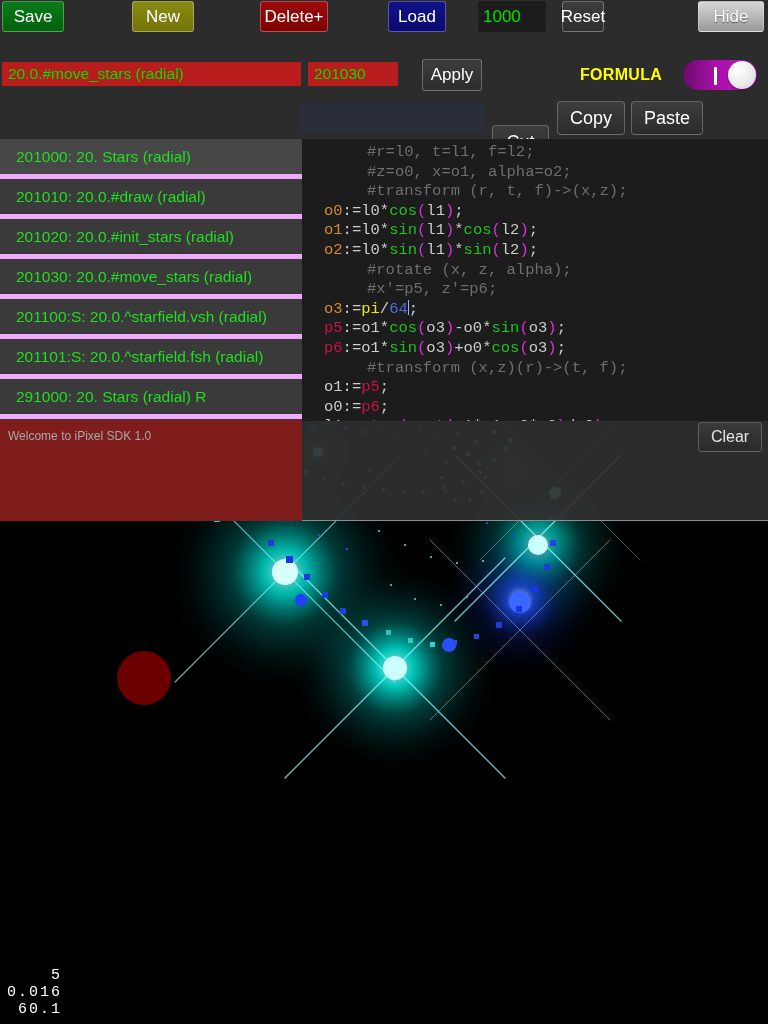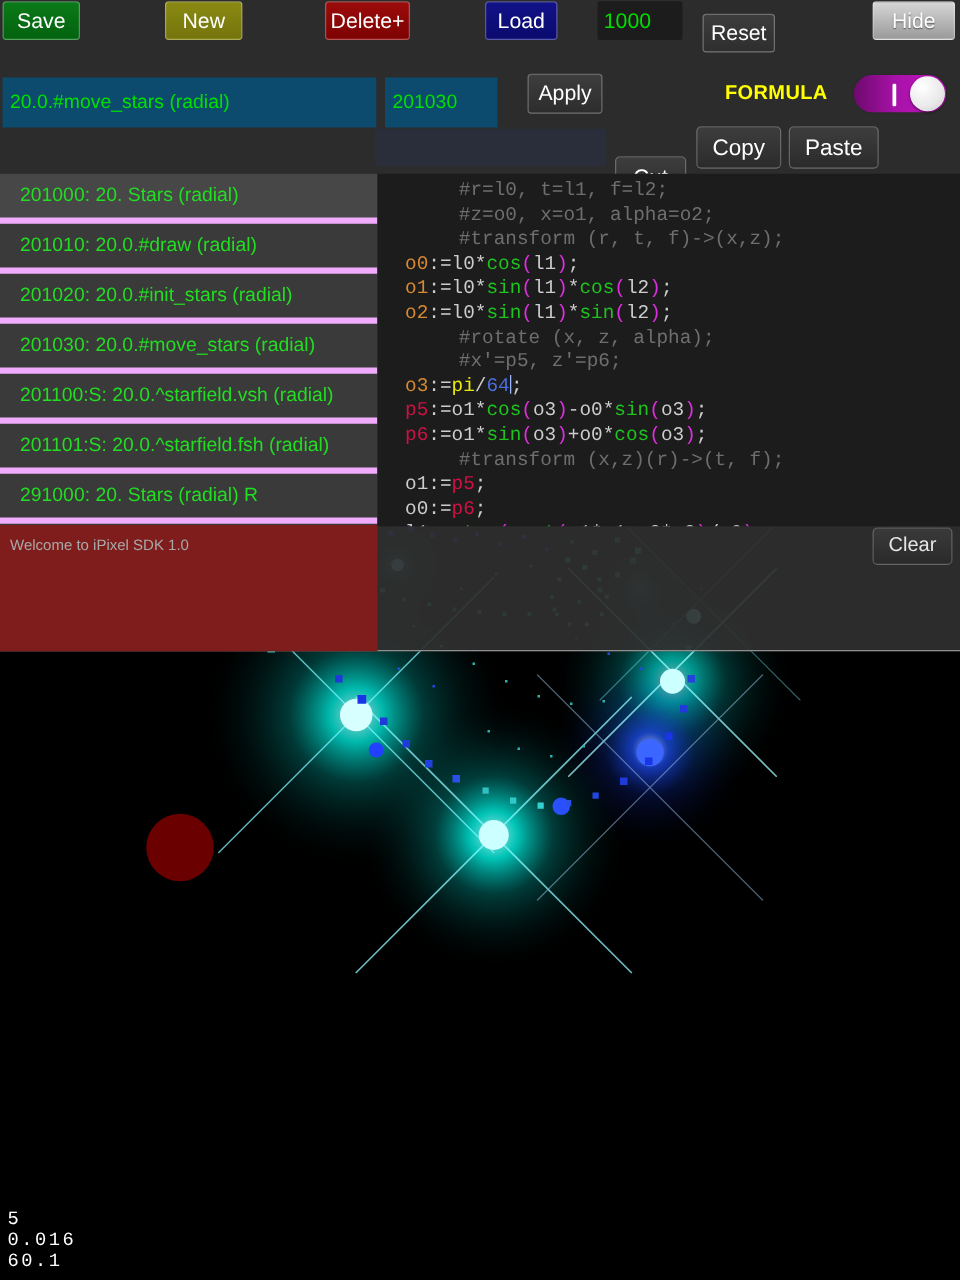--- a/index.html
+++ b/index.html
@@ -21,21 +21,21 @@
   .red-disc {
     position: absolute;
     border-radius: 50%;
   }
 
   .stats {
     position: absolute; left: 6px; bottom: 6px;
     font-family: "Liberation Mono", monospace;
     font-size: 15px; line-height: 17px;
     color: #ffffff; letter-spacing: 2px;
-    width: 56px;
+    text-align: right; width: 56px;
     white-space: pre;
     margin-top: 18px;
   }
 
   
   #ui-overlay {
     position: absolute; left: 0; top: 0;
     width: 768px; height: 521px;
     background: rgba(47,47,47,0.93);
     border-bottom: 1px solid #8e8e8e;
@@ -47,36 +47,36 @@
     position: absolute; top: 1px; height: 31px;
     display: flex; align-items: center; justify-content: center;
     color: #fff; font-size: 17px;
     border: 1px solid rgba(255,255,255,0.30);
     border-radius: 3px; cursor: pointer; user-select: none;
   }
   .tbtn-save   { left: 2px;   width: 62px;  background: linear-gradient(#0a7a18,#04620f); }
   .tbtn-new    { left: 132px; width: 62px;  background: linear-gradient(#8a8a12,#74740c); }
   .tbtn-delete { left: 260px; width: 68px;  background: linear-gradient(#9c0b0b,#7d0202); }
   .tbtn-load   { left: 388px; width: 58px;  background: linear-gradient(#121289,#0a0a6e); }
-  .tbtn-reset  { left: 562px; width: 58px;  background: linear-gradient(#3d3d3d,#2e2e2e); margin-top: 10px; }
+  .tbtn-reset  { left: 562px; width: 42px;  background: linear-gradient(#3d3d3d,#2e2e2e); }
   .tbtn-hide   { left: 698px; width: 66px;  background: linear-gradient(#d6d6d6,#9a9a9a);
                  color: #fff; text-shadow: 0 1px 1px rgba(0,0,0,.55); }
 
   .num-field {
     position: absolute; left: 478px; top: 1px; width: 68px; height: 31px;
     background: #1c1c1c; border: none; border-radius: 2px;
     color: #00e000; font-size: 17px; font-family: "Liberation Sans", sans-serif;
     padding: 0 5px; line-height: 31px; cursor: text;
   }
 
   
   .row2 { position: absolute; left: 0; top: 55px; width: 768px; height: 45px; }
   .text-field {
-    position: absolute; top: 7px; height: 40px;
-    background: #0c4a6e; border: none;
+    position: absolute; top: 7px; height: 24px;
+    background: #b91c1c; border: none;
     color: #00e000; font-size: 15.5px;
     padding: 0 6px; display: flex; align-items: center;
     cursor: text; white-space: nowrap; overflow: hidden;
   }
   .field-name { left: 2px;   width: 299px; }
   .field-id   { left: 308px; width: 90px; }
   .apply-btn {
     position: absolute; left: 422px; top: 4px; width: 60px; height: 32px;
     display: flex; align-items: center; justify-content: center;
     background: linear-gradient(#3d3d3d,#2d2d2d);

